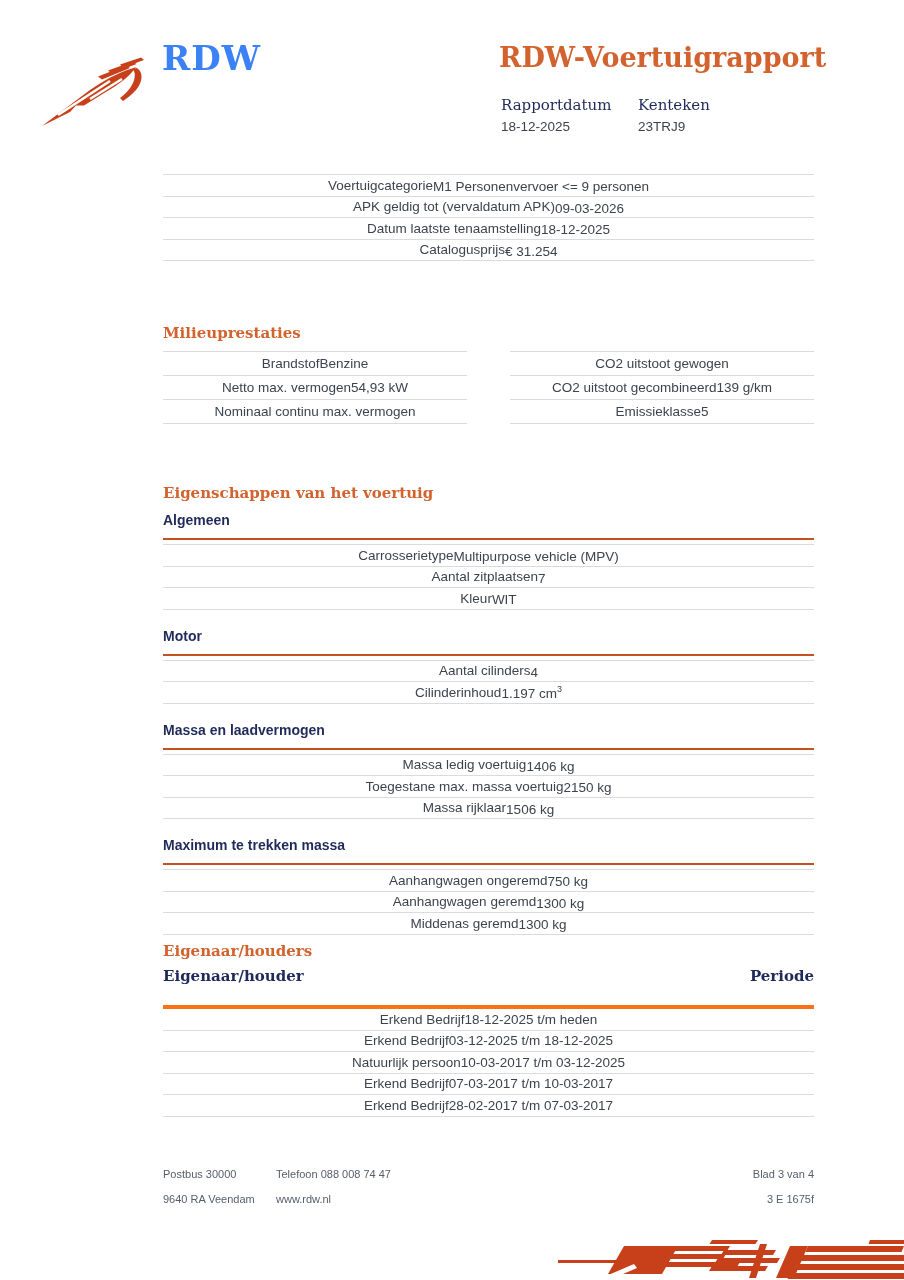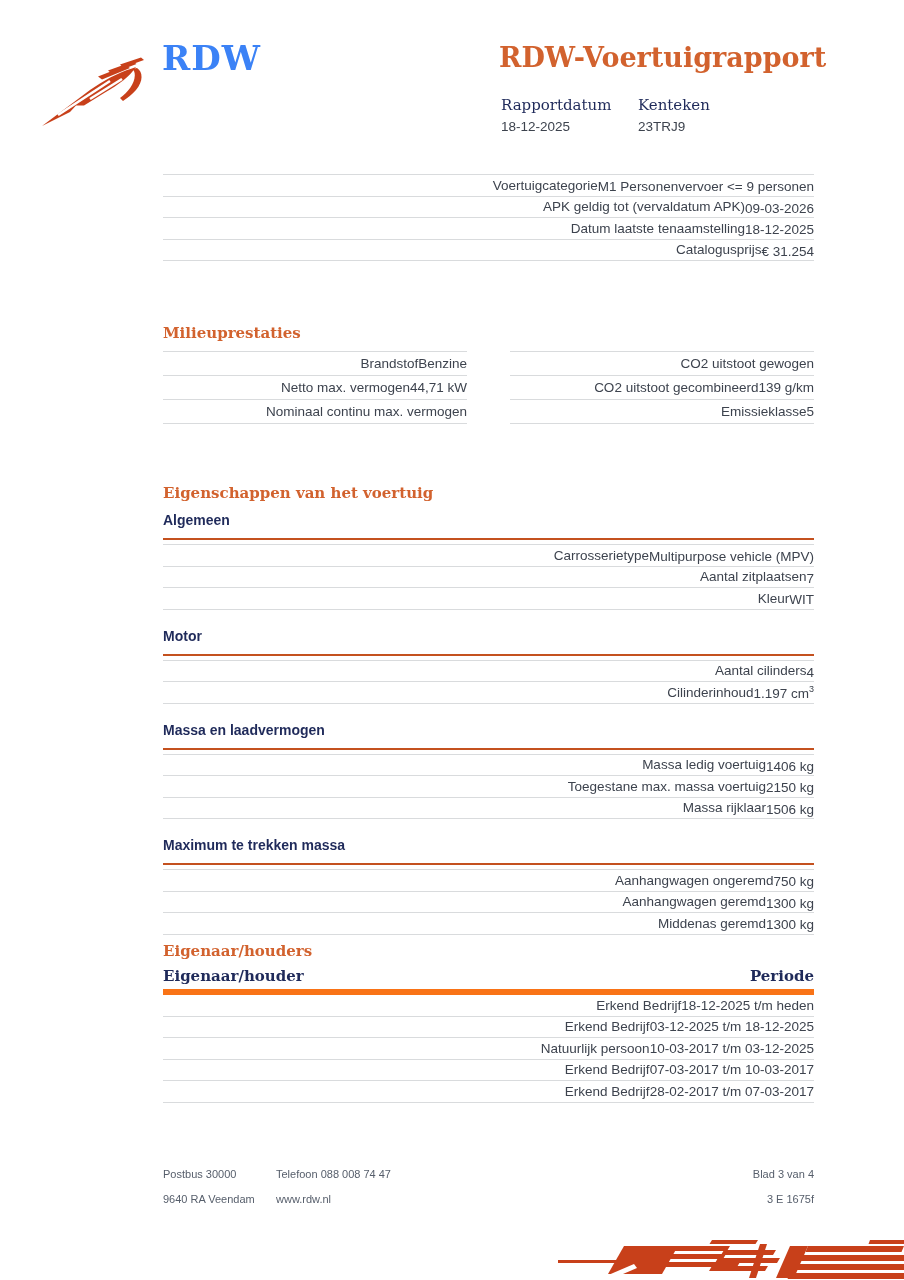--- a/index.html
+++ b/index.html
@@ -21,21 +21,21 @@
 
   
   .sec { position:absolute; left:163px; width:651px; }
   .h-orange { font-family:"DejaVu Serif", serif; font-weight:bold; font-size:15px;
               color:#d2622e; line-height:19px; }
   .subhead { font-family:"Liberation Sans", sans-serif; font-weight:bold; font-size:14px;
              color:#1f2a5a; line-height:17px; padding-bottom:9px;
              border-bottom:2px solid #c4511f; }
   .rows { border-top:1px solid #d9dbdd; }
   .rows.no-top { border-top:none; }
-  .row { display:flex; justify-content:flex-end; align-items:center; height:21.5px;
+  .row { display:flex; justify-content:center; align-items:center; height:21.5px;
          border-bottom:1px solid #d9dbdd; font-size:13.5px; color:#3d434e; }
   .row .lbl { white-space:nowrap; }
   .row .val { white-space:nowrap; text-align:right; }
   .row .val sup { font-size:9px; }
 
   #sec-voertuig { top:174px; }
   #sec-voertuig .h-orange { margin-bottom:7px; }
 
   #sec-milieu { top:324px; }
   #sec-milieu .h-orange { margin-bottom:8px; }
@@ -43,21 +43,21 @@
   .milieu-grid .row { height:24px; }
 
   #sec-eigenschappen { top:484px; }
   .subsec { margin-top:18px; }
   .subsec.first { margin-top:9px; }
   .subsec .rows { margin-top:4px; }
 
   #sec-eigenaar { top:942px; }
   .tbl-head { display:flex; justify-content:space-between; margin-top:6px;
               font-family:"DejaVu Serif", serif; font-weight:bold; font-size:15px;
-              color:#1f2a5a; padding-bottom:4px; border-bottom:6px solid #f97316; }
+              color:#1f2a5a; padding-bottom:20px; border-bottom:4px solid #f97316; }
 
   
   .footer { position:absolute; left:163px; top:1168px; width:651px; display:flex;
             font-size:11px; color:#565e6b; }
   .f-col1 { width:113px; }
   .f-col2 { flex:1; }
   .f-col3 { text-align:right; }
   .f-line { line-height:12px; margin-bottom:13px; white-space:nowrap; }
 
   .bottom-art { position:absolute; left:508px; top:1238px; width:396px; height:42px; }
@@ -126,21 +126,21 @@
     <div class="milieu-grid">
       <div class="rows">
 
           <div class="row">
             <span class="lbl">Brandstof</span>
             <span class="val"><span>Benzine</span></span>
           </div>
 
           <div class="row">
             <span class="lbl">Netto max. vermogen</span>
-            <span class="val"><span>44,71 kW</span></span>
+            <span class="val"><span>54,93 kW</span></span>
           </div>
 
           <div class="row">
             <span class="lbl">Nominaal continu max. vermogen</span>
             <span class="val"><span></span></span>
           </div>
         </div>
       <div class="rows">
 
           <div class="row">

